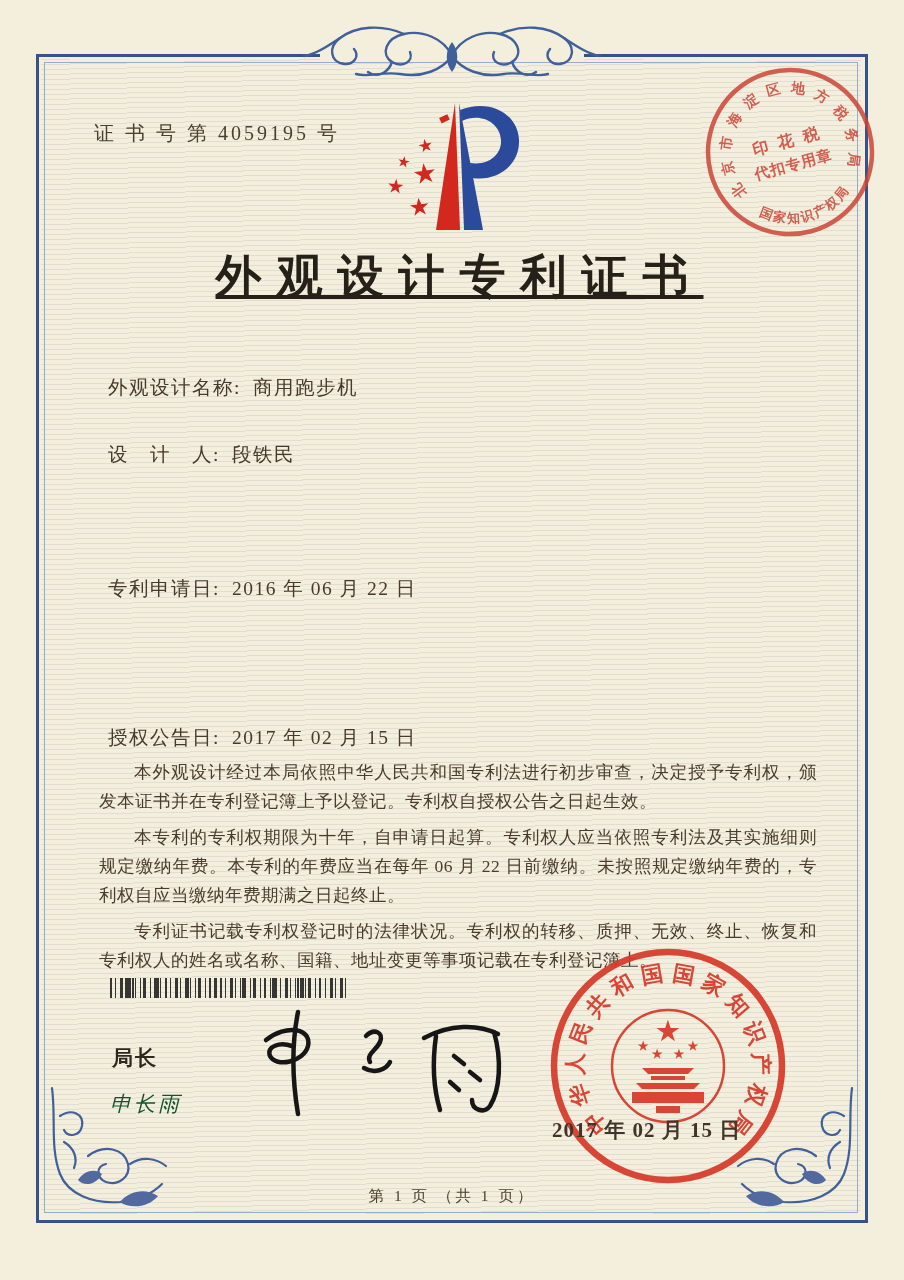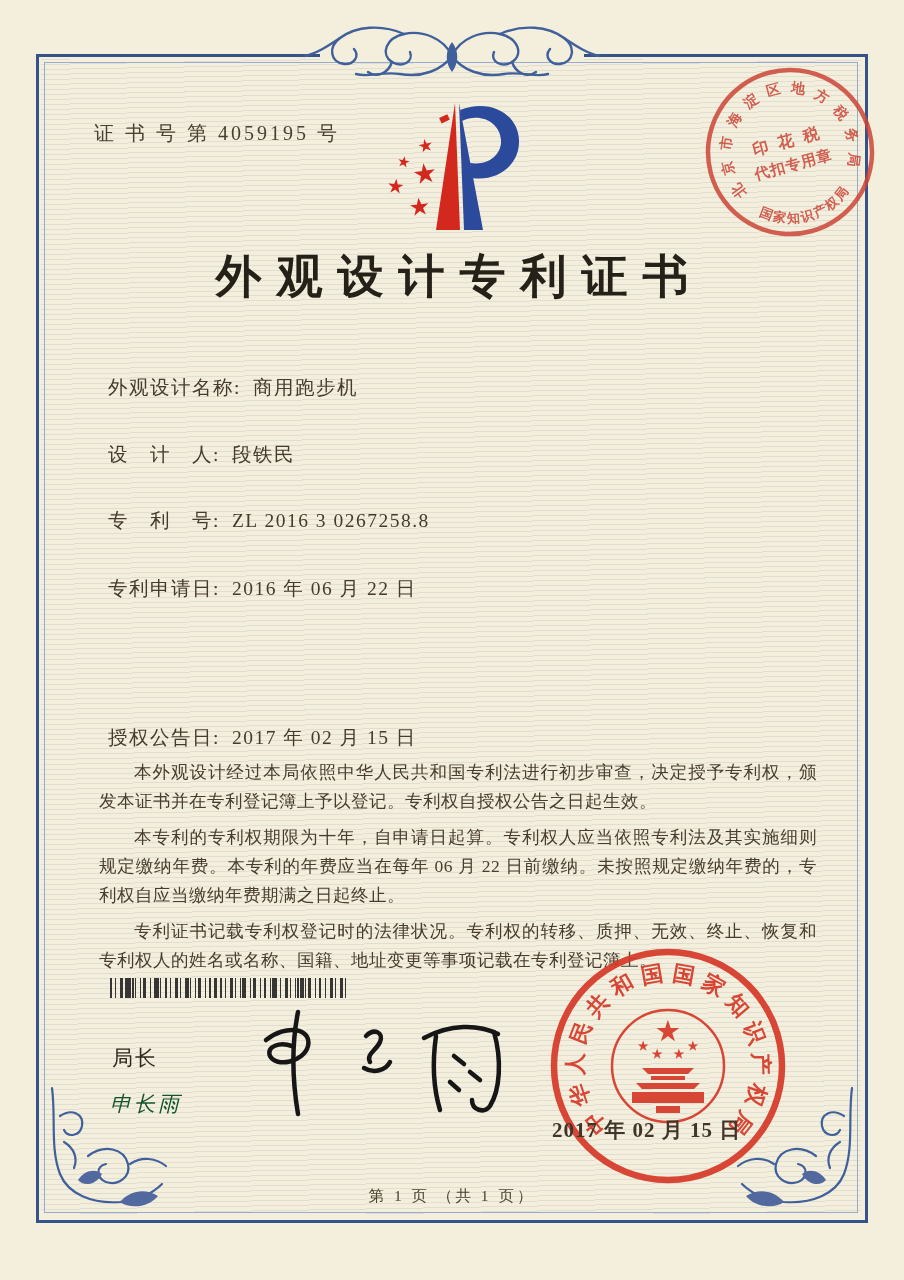--- a/index.html
+++ b/index.html
@@ -6,32 +6,32 @@
   .page{position:relative;width:904px;height:1280px;margin:0 auto;background:#f4eedc;overflow:hidden;
         font-family:"Liberation Serif","DejaVu Serif",serif;}
   
   .frame-outer{position:absolute;left:36px;top:54px;width:826px;height:1163px;border:3px solid #35528a;}
   .frame-inner{position:absolute;left:44px;top:62px;width:812px;height:1149px;border:1px solid #96abce;}
   .texture{position:absolute;left:41px;top:59px;width:820px;height:1155px;
            background:repeating-linear-gradient(179deg, rgba(104,126,158,.14) 0 1px, transparent 1px 5px);}
   .content{position:absolute;inset:0;}
   .cert-no{position:absolute;left:94px;top:120px;font-size:20px;letter-spacing:3px;color:#49402f;}
   .title{position:absolute;left:0;top:246px;width:100%;text-align:center;font-size:46px;font-weight:bold;
-         letter-spacing:15px;text-indent:15px;color:#262118;}
+         letter-spacing:15px;text-indent:15px;color:#262118;text-decoration:underline;}
   .field{position:absolute;left:108px;font-size:19.5px;color:#453a2c;letter-spacing:1.5px;white-space:nowrap;}
   .field .flabel{margin-right:12px;}
   .paras{position:absolute;left:92px;top:751px;width:732px;font-size:17.5px;line-height:29px;
          color:#473c2d;text-align:justify;}
   .paras p{margin:7px;text-indent:2em;letter-spacing:.5px;}
   .barcode{position:absolute;left:110px;top:978px;width:240px;height:20px;opacity:.88;
       background-image:
         repeating-linear-gradient(90deg,#1d1d1d 0 1.5px,transparent 1.5px 5px),
         repeating-linear-gradient(90deg,#1d1d1d 0 2px,transparent 2px 11px),
         repeating-linear-gradient(90deg,transparent 0 17px,#1d1d1d 17px 20px,transparent 20px 29px);}
-  .director-title{position:absolute;left:112px;top:1044px;font-size:21px;color:#2e281f;letter-spacing:2px;}
+  .director-title{position:absolute;left:112px;top:1044px;font-size:21px;color:#2e281f;letter-spacing:2px;font-weight:bold;}
   .director-name{position:absolute;left:110px;top:1090px;font-size:21px;color:#14532d;letter-spacing:3px;font-style:italic;}
   .sig-svg{position:absolute;left:246px;top:998px;width:270px;height:125px;}
   .seal-bottom{position:absolute;left:540px;top:938px;width:256px;height:256px;opacity:.93;}
   .seal-top{position:absolute;left:700px;top:62px;width:180px;height:180px;opacity:.85;}
   .issue-date{position:absolute;left:552px;top:1116px;font-size:21px;font-weight:bold;color:#41352a;
               letter-spacing:1px;z-index:6;}
   .footer{position:absolute;left:0;top:1186px;width:100%;text-align:center;font-size:15.5px;
           color:#49402f;letter-spacing:3px;}
   .logo-svg{position:absolute;left:388px;top:100px;width:142px;height:138px;}
   .orn-top{position:absolute;left:302px;top:18px;width:300px;height:80px;}
@@ -142,23 +142,20 @@
     </svg>
 
     <div class="title">外观设计专利证书</div>
 
     <div class="field" style="top:441px">
       <span class="flabel">设　计　人:</span><span class="fvalue">段铁民</span>
     </div>
     <div class="field" style="top:374px">
       <span class="flabel">外观设计名称:</span><span class="fvalue">商用跑步机</span>
     </div>
-    <div class="field" style="top:507px">
-      <span class="flabel">专　利　号:</span><span class="fvalue">ZL 2016 3 0267258.8</span>
-    </div>
     <div class="field" style="top:575px">
       <span class="flabel">专利申请日:</span><span class="fvalue">2016 年 06 月 22 日</span>
     </div>
     <div class="field" style="top:724px">
       <span class="flabel">授权公告日:</span><span class="fvalue">2017 年 02 月 15 日</span>
     </div>
 
     <div class="paras">
       <p>本外观设计经过本局依照中华人民共和国专利法进行初步审查，决定授予专利权，颁发本证书并在专利登记簿上予以登记。专利权自授权公告之日起生效。</p>
       <p>本专利的专利权期限为十年，自申请日起算。专利权人应当依照专利法及其实施细则规定缴纳年费。本专利的年费应当在每年 06 月 22 日前缴纳。未按照规定缴纳年费的，专利权自应当缴纳年费期满之日起终止。</p>

